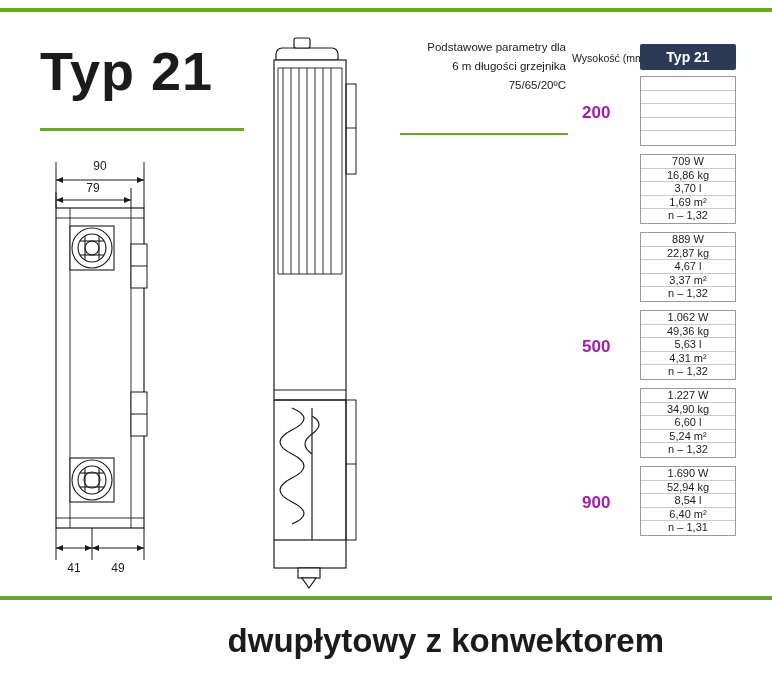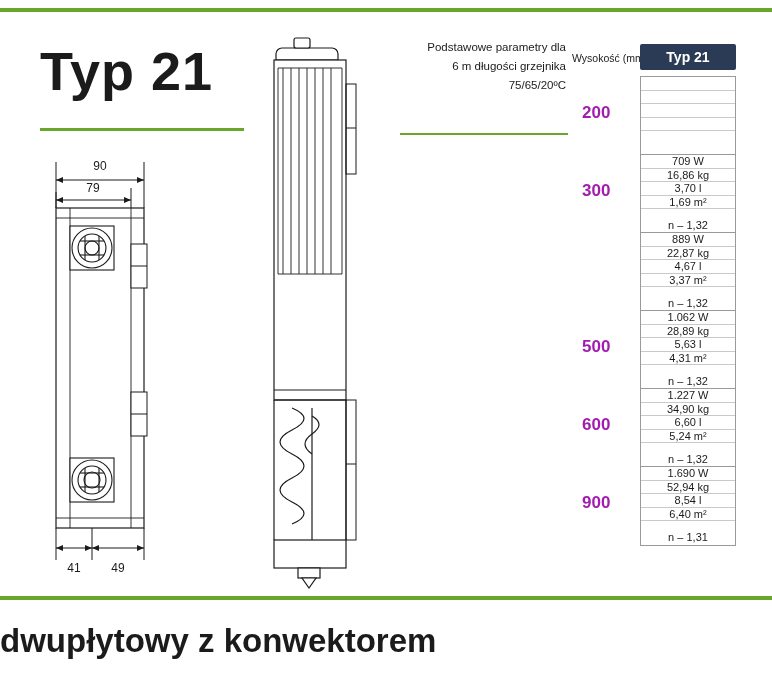--- a/index.html
+++ b/index.html
@@ -47,21 +47,21 @@
     position: absolute;
     left: 40px; top: 128px;
     width: 204px; height: 3px;
     background: #6aa52c;
   }
   
   .caption {
     position: absolute;
     left: 0; top: 622px;
     width: 664px;
-    text-align: left;
+    text-align: right;
     font-size: 33px;
     font-weight: bold;
     color: #1b1b1b;
   }
   
   .note {
     position: absolute;
     left: 386px; top: 38px;
     width: 180px;
     text-align: right;
@@ -148,21 +148,20 @@
     line-height: 13.6px;
     font-size: 11px;
     text-align: center;
     color: #1b1b1b;
     border-bottom: 1px solid #c9c9c9;
     box-sizing: border-box;
     white-space: nowrap;
   }
   .group .cells .cell:last-child {
     border-bottom: none;
-    margin-top: 10px;
   }
   .group.empty .cells .cell {
     color: transparent;
   }
   
   .dim-text {
     font-size: 12px;
     fill: #1b1b1b;
     font-family: "Liberation Sans", sans-serif;
   }
@@ -328,21 +327,20 @@
       <div class="cells">
         <div class="cell"></div>
         <div class="cell"></div>
         <div class="cell"></div>
         <div class="cell"></div>
         <div class="cell"></div>
       </div>
     </div>
 
     <div class="group">
-      <div class="hgt">300</div>
       <div class="cells">
         <div class="cell">709 W</div>
         <div class="cell">16,86 kg</div>
         <div class="cell">3,70 l</div>
         <div class="cell">1,69 m²</div>
         <div class="cell">n – 1,32</div>
       </div>
     </div>
 
     <div class="group">
@@ -352,29 +350,28 @@
         <div class="cell">4,67 l</div>
         <div class="cell">3,37 m²</div>
         <div class="cell">n – 1,32</div>
       </div>
     </div>
 
     <div class="group">
       <div class="hgt">500</div>
       <div class="cells">
         <div class="cell">1.062 W</div>
-        <div class="cell">28,89 kg</div>
+        <div class="cell">49,36 kg</div>
         <div class="cell">5,63 l</div>
         <div class="cell">4,31 m²</div>
         <div class="cell">n – 1,32</div>
       </div>
     </div>
 
     <div class="group">
-      <div class="hgt">600</div>
       <div class="cells">
         <div class="cell">1.227 W</div>
         <div class="cell">34,90 kg</div>
         <div class="cell">6,60 l</div>
         <div class="cell">5,24 m²</div>
         <div class="cell">n – 1,32</div>
       </div>
     </div>
 
     <div class="group">

